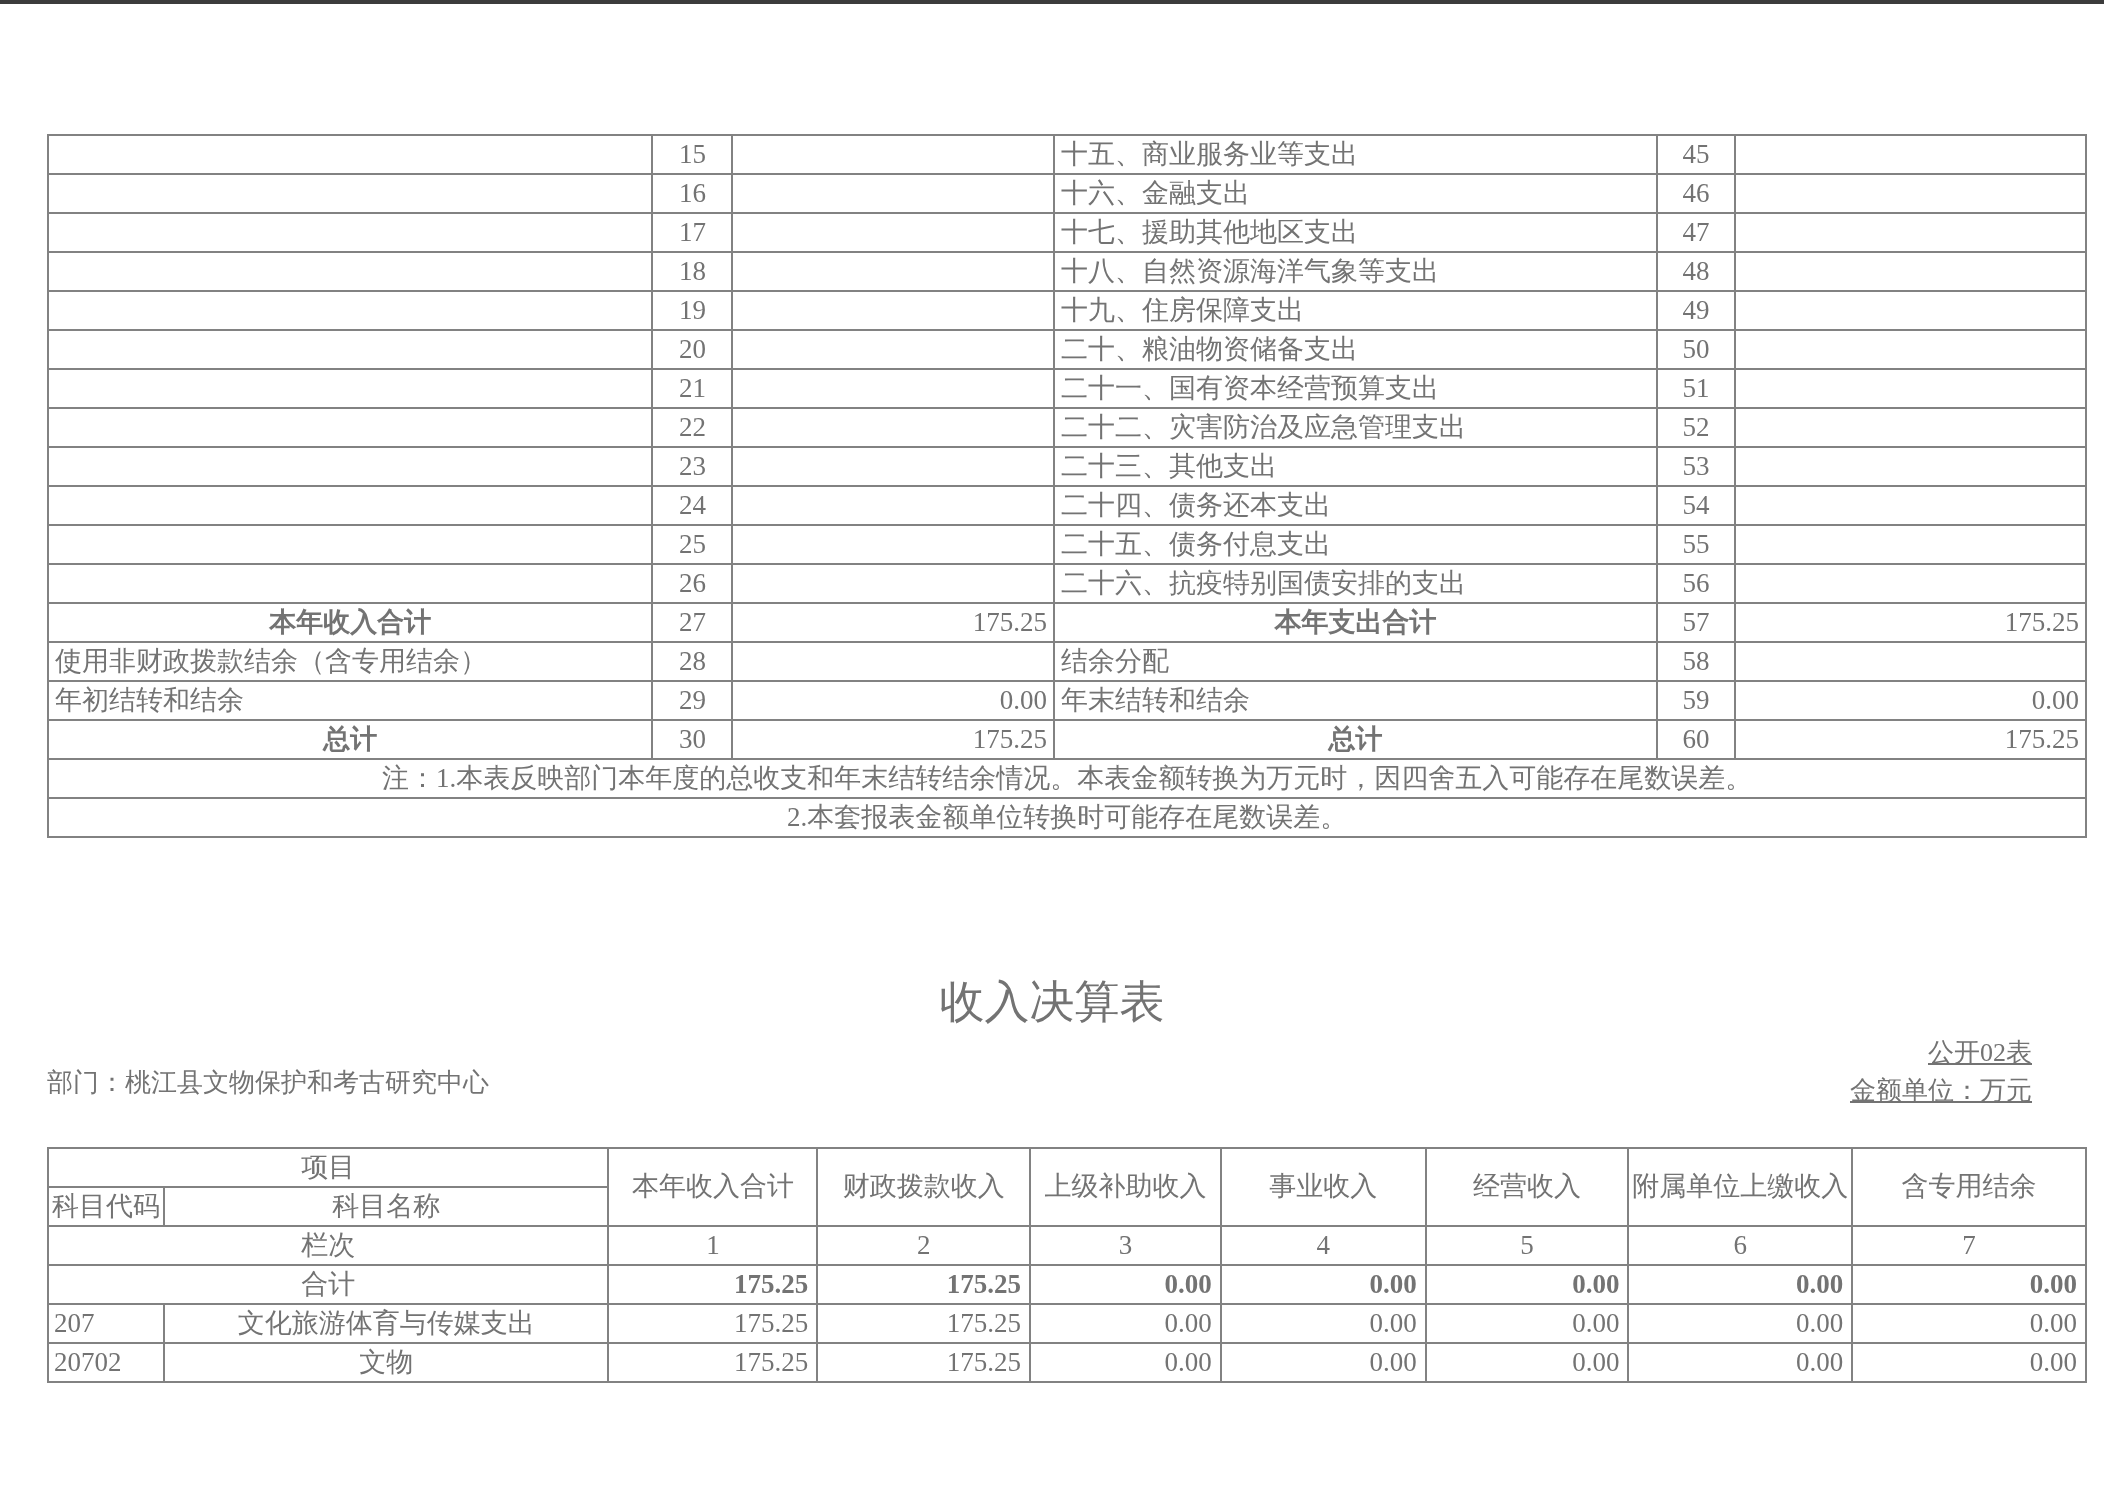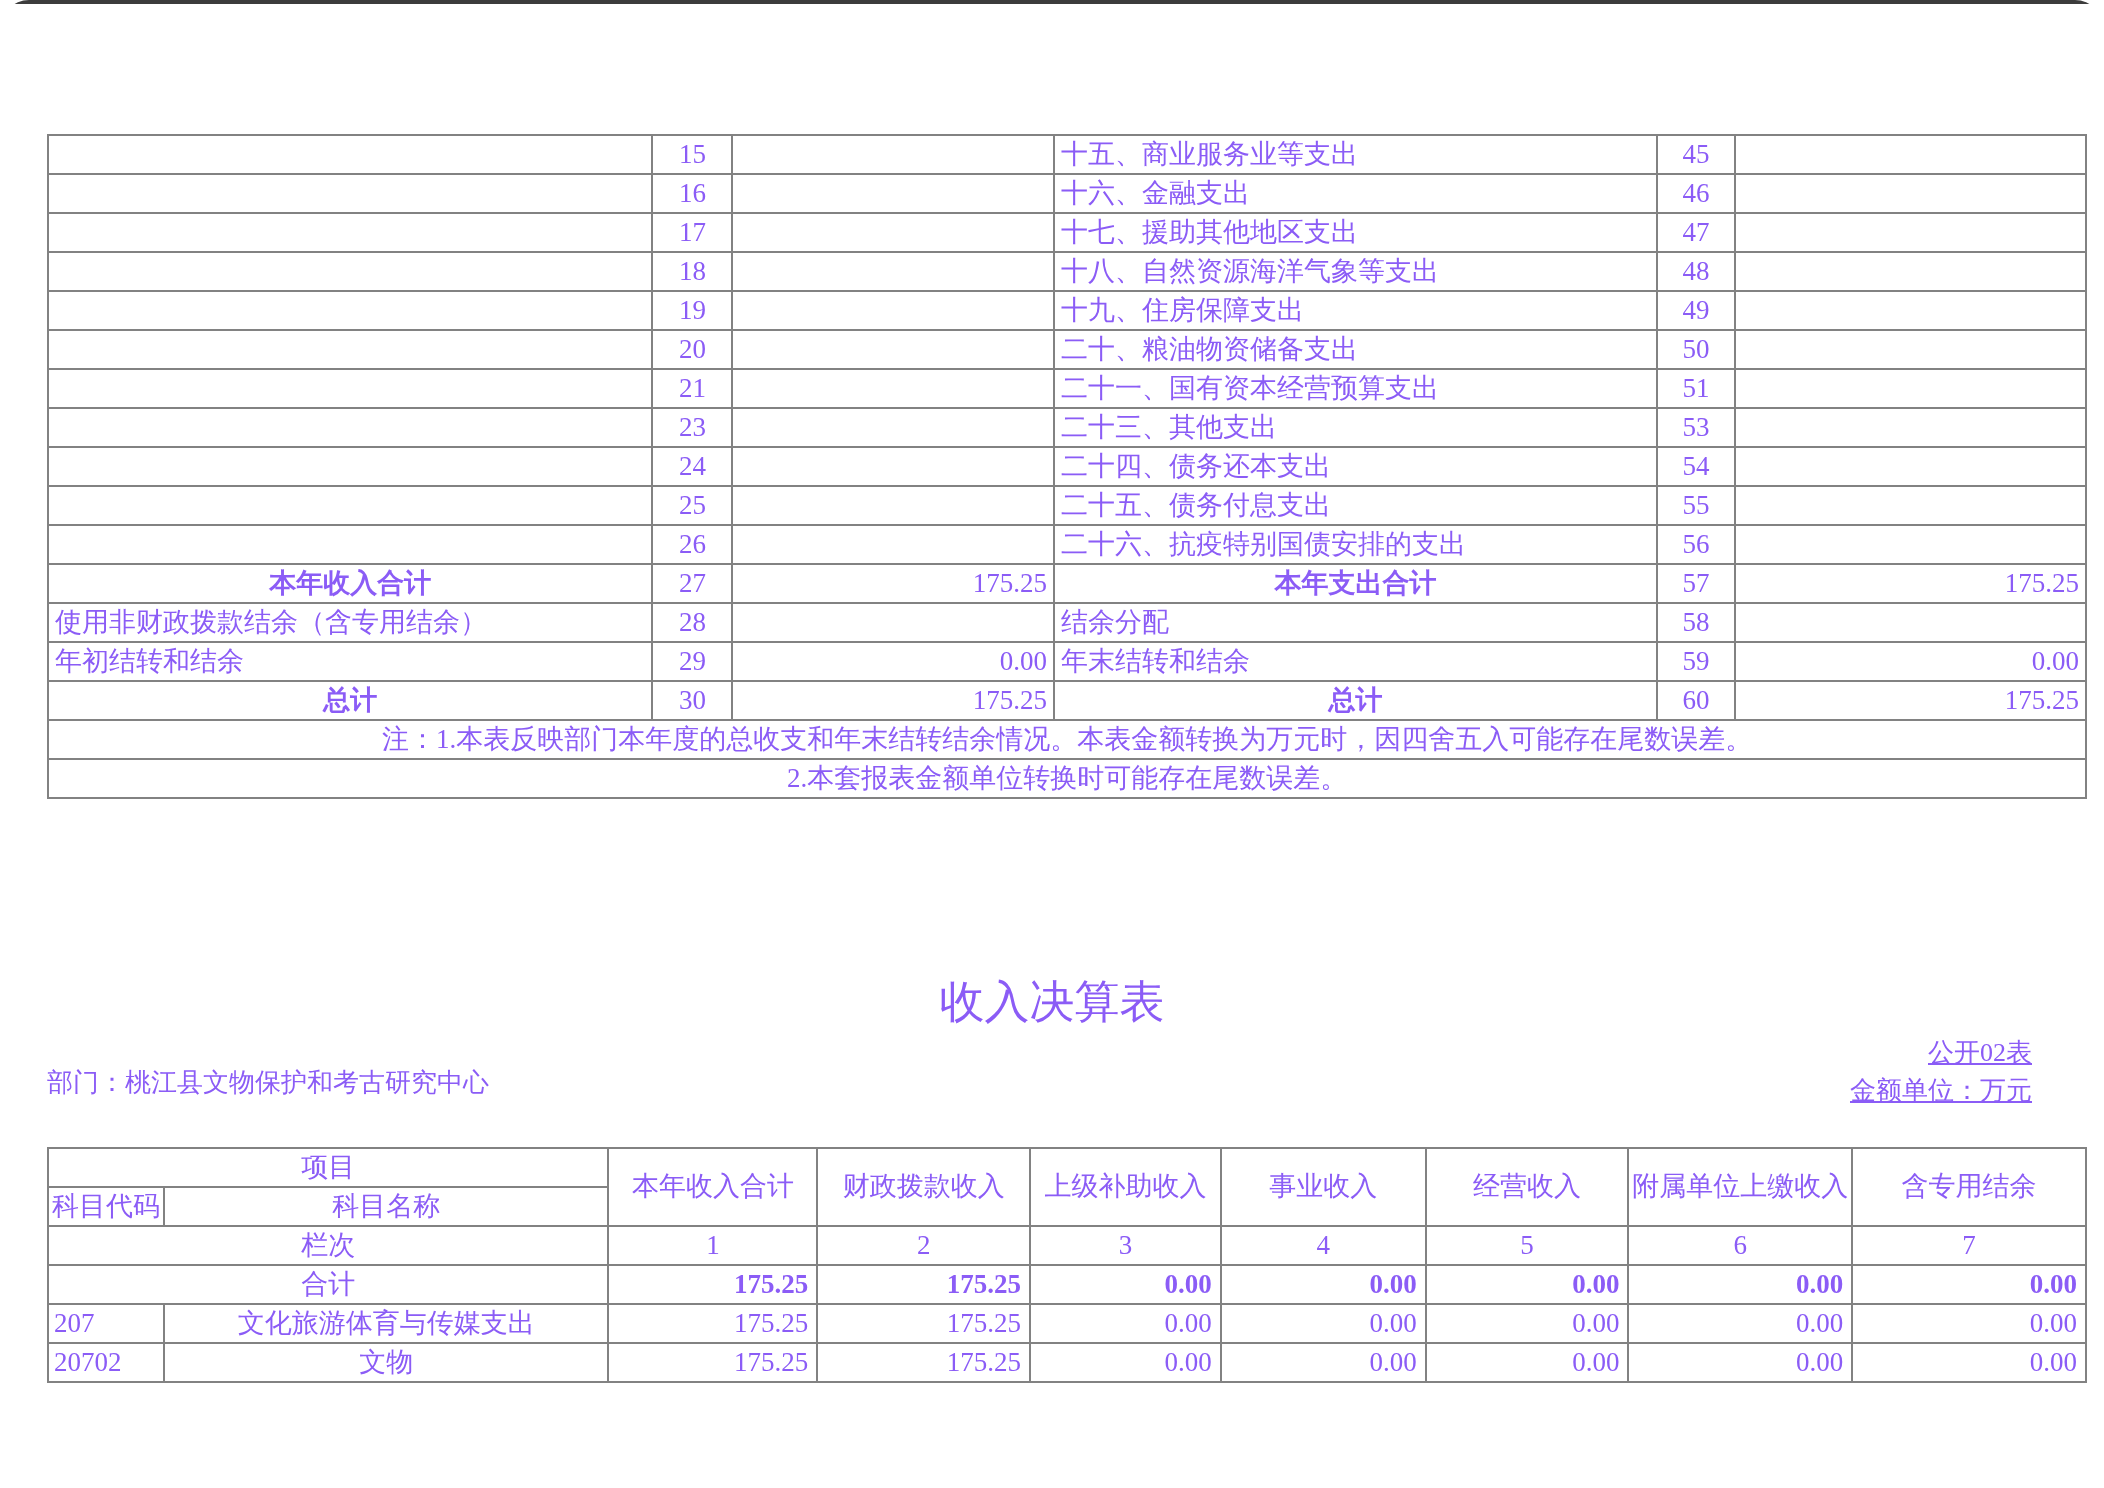--- a/index.html
+++ b/index.html
@@ -1,18 +1,18 @@
 <!DOCTYPE html>
 <html><head>
 <meta charset="utf-8">
 <style>
   html,body{margin:0;padding:0;background:#fff;}
   .page{
     position:relative;width:2104px;height:1488px;background:#ffffff;overflow:hidden;
-    font-family:"Liberation Serif","DejaVu Serif",serif;color:#8b5cf6;border-radius:29px;
+    font-family:"Liberation Serif","DejaVu Serif",serif;color:#737373;
   }
   .top-edge{position:absolute;left:0;top:0;width:2104px;height:4px;background:#3c3c3c;}
 
   table{border-collapse:collapse;table-layout:fixed;}
   td{border:2px solid #828282;height:37px;font-size:27px;line-height:1.1;
      overflow:hidden;white-space:nowrap;vertical-align:middle;padding:0;}
 
   
   .summary-table{position:absolute;left:47px;top:134px;width:2040px;}
   .summary-table td.lab{text-align:left;padding:0 6px;margin-top:24px;}
@@ -98,20 +98,28 @@
           <td class="lab">二十、粮油物资储备支出</td>
           <td class="num">50</td>
           <td class="val"></td>
         </tr>
         <tr>
           <td class="lab"></td>
           <td class="num">21</td>
           <td class="val"></td>
           <td class="lab">二十一、国有资本经营预算支出</td>
           <td class="num">51</td>
+          <td class="val"></td>
+        </tr>
+        <tr>
+          <td class="lab"></td>
+          <td class="num">22</td>
+          <td class="val"></td>
+          <td class="lab">二十二、灾害防治及应急管理支出</td>
+          <td class="num">52</td>
           <td class="val"></td>
         </tr>
         <tr>
           <td class="lab"></td>
           <td class="num">23</td>
           <td class="val"></td>
           <td class="lab">二十三、其他支出</td>
           <td class="num">53</td>
           <td class="val"></td>
         </tr>

